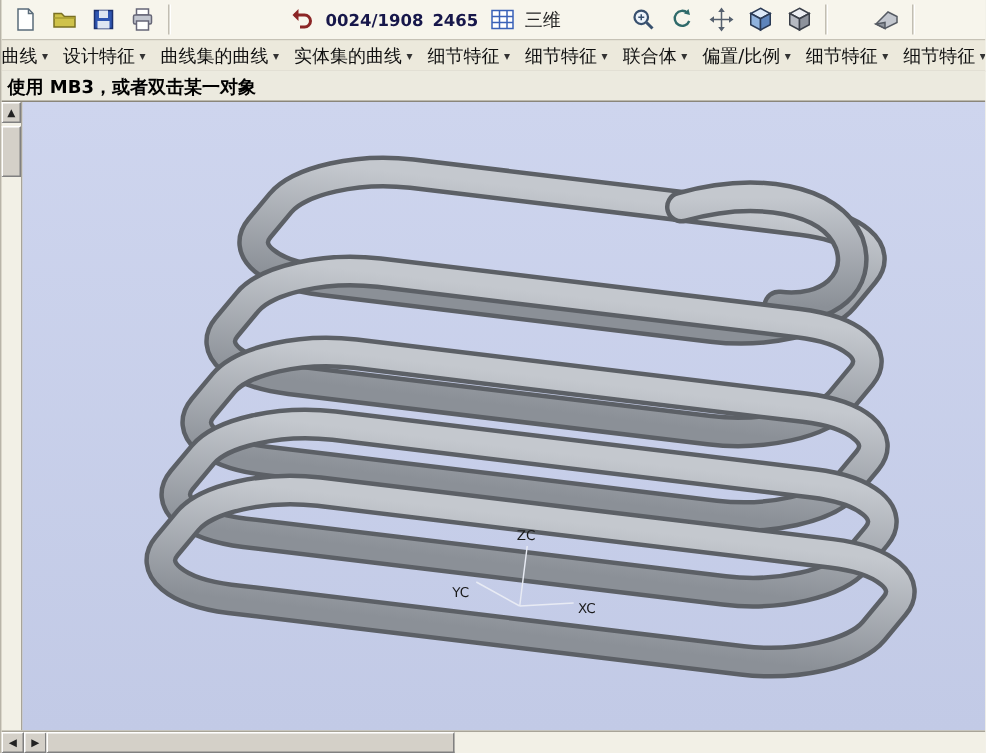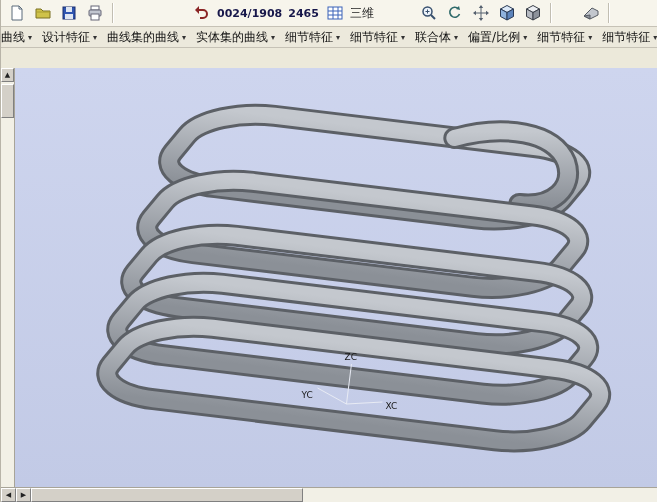--- a/index.html
+++ b/index.html
@@ -196,20 +196,23 @@
         <span>细节特征</span>
         <span class="dd">▾</span>
       </div>
     <div class="menu-item">
         <span>细节特征</span>
         <span class="dd">▾</span>
       </div>
 
   </div>
 
+  <div id="prompt">
+    <span>使用 MB3，或者双击某一对象</span>
+  </div>
 
   <div id="leftstrip">
     <div class="v-btn">▲</div>
     <div class="v-thumb"></div>
   </div>
 
   <div id="viewport">
     <svg viewBox="0 0 643 419" preserveAspectRatio="none">
       <defs>
         <linearGradient id="tube" x1="0" y1="0" x2="0" y2="1">

